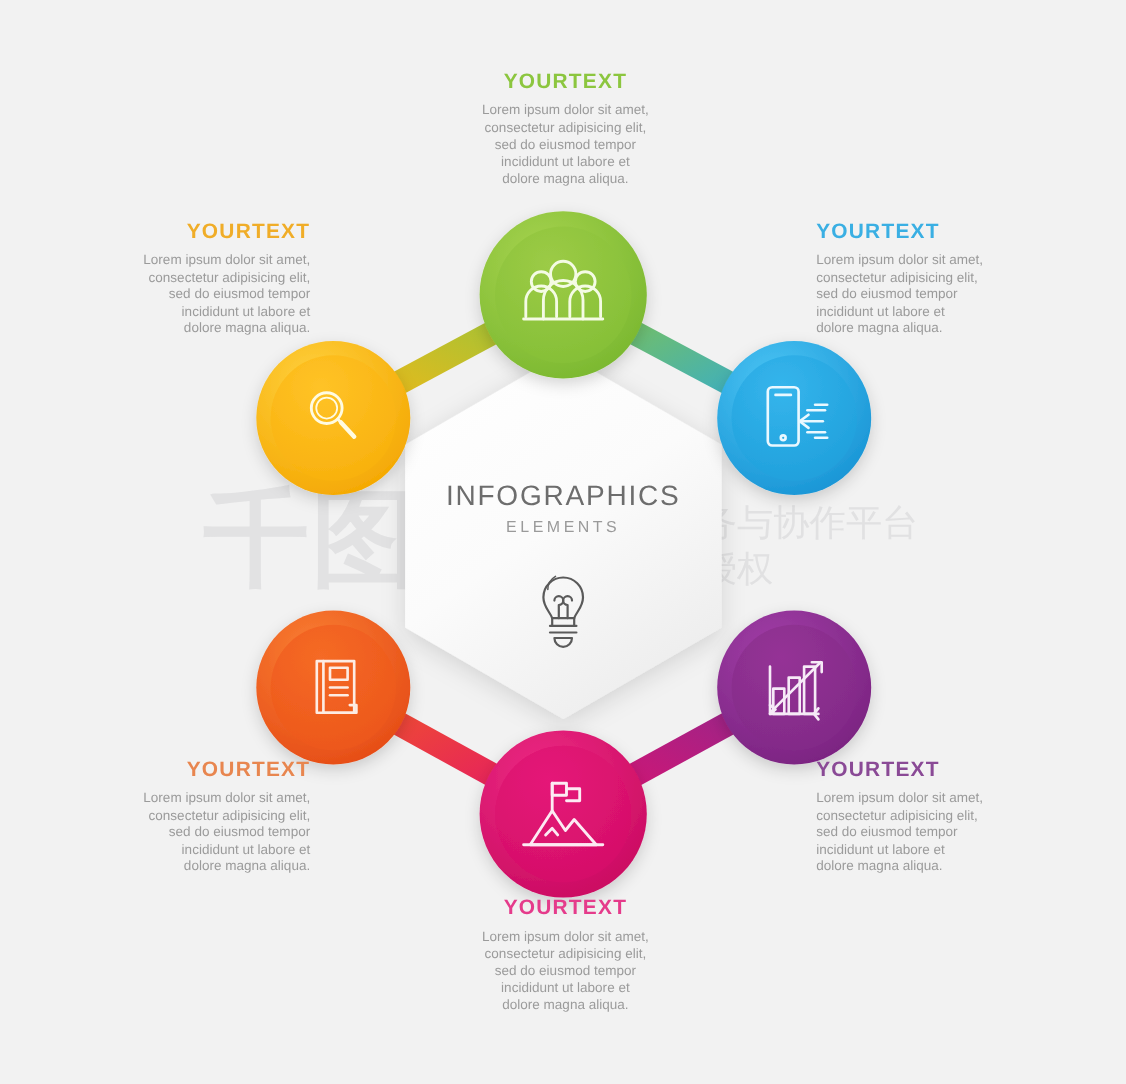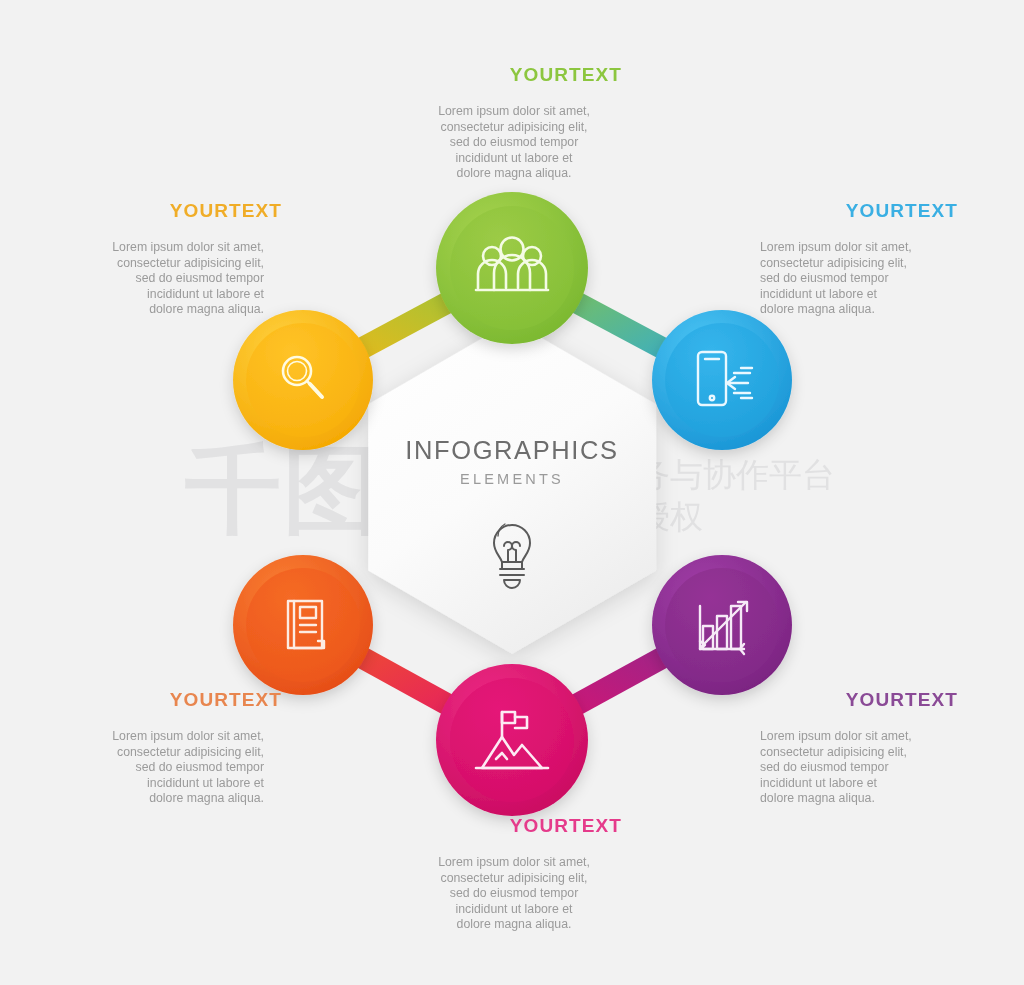--- a/index.html
+++ b/index.html
@@ -65,27 +65,26 @@
     position: absolute;
     width: 216px;
     z-index: 6;
   }
   .txt-title {
     font-size: 19px;
     font-weight: 700;
     letter-spacing: 1.1px;
     margin: 0 0 7px 0;
     line-height: 22px;
-    text-align: right;
   }
   .txt-body {
     font-size: 12.3px;
     line-height: 15.6px;
     color: #9b9b9b;
-    margin: 18px;
+    margin: 0;
     white-space: pre-line;
   }
   .ta-center { text-align: center; }
   .ta-right  { text-align: right; }
   .ta-left   { text-align: left; }
 
   
   .blk-top     { left: 406px; top: 64px;  }
   .blk-topleft { left: 66px;  top: 200px; }
   .blk-topright{ left: 742px; top: 200px; }

